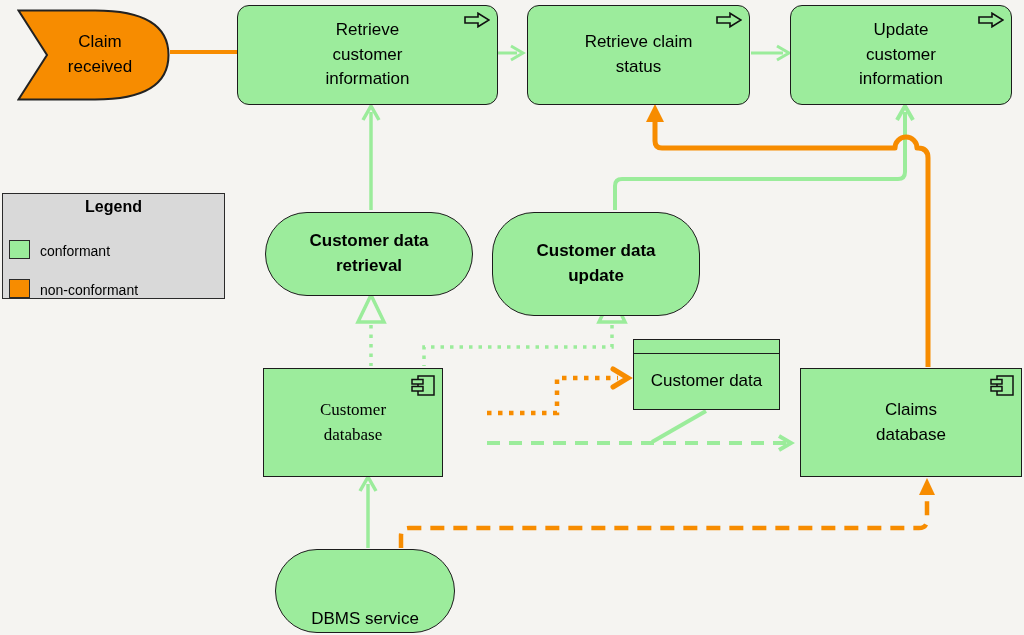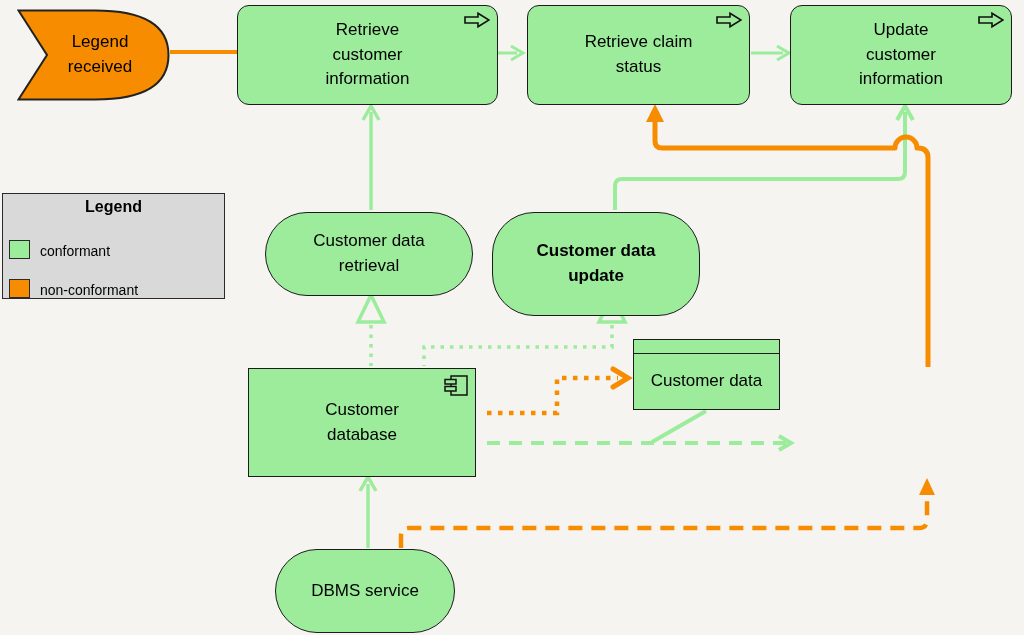--- a/index.html
+++ b/index.html
@@ -133,21 +133,21 @@
       <path class="ol" stroke-width="4" d="M170,52 L241,52"></path>
       <polygon class="of" points="238,44 253,52 238,60"></polygon>
     </g>
   </svg>
 
   <div id="event-claim">
     <svg width="153" height="92" viewBox="0 0 153 92">
       <path d="M1.5,1.5 H78 Q151.5,1.5 151.5,46 Q151.5,90.5 78,90.5 H1.5 L30,46 Z" fill="var(--non-conformant)" stroke="#222" stroke-width="2"></path>
     </svg>
     <div class="evt-label">
-      <span class="label w90">Legend received</span>
+      <span class="label w90">Claim received</span>
     </div>
   </div>
 
   <div class="node process" style="left:237px;top:5px;width:261px;height:100px;">
     <svg class="corner-icon" width="26" height="16" viewBox="0 0 26 16">
       <path d="M1,5 H14 V1.2 L25,8 L14,14.8 V11 H1 Z" fill="none" stroke="#111" stroke-width="1.6"></path>
     </svg>
     <span class="label w120">Retrieve customer information</span>
   </div>
 
@@ -158,46 +158,54 @@
     <span class="label w150">Retrieve claim status</span>
   </div>
 
   <div class="node process" style="left:790px;top:5px;width:222px;height:100px;">
     <svg class="corner-icon" width="26" height="16" viewBox="0 0 26 16">
       <path d="M1,5 H14 V1.2 L25,8 L14,14.8 V11 H1 Z" fill="none" stroke="#111" stroke-width="1.6"></path>
     </svg>
     <span class="label w120">Update customer information</span>
   </div>
 
-  <div class="node pill" style="left:265px;top:212px;width:208px;height:84px;">
+  <div class="node pill" style="left:265px;top:212px;width:208px;height:84px;font-weight:bold;">
     <span class="label w150">Customer data retrieval</span>
   </div>
 
   <div class="node pill" style="left:492px;top:212px;width:208px;height:104px;font-weight:bold;">
     <span class="label w150">Customer data update</span>
   </div>
 
   <div class="node dataobj" style="left:633px;top:339px;width:147px;height:71px;">
     <div class="band"></div>
     <div class="body">
       <span class="label w110">Customer data</span>
     </div>
   </div>
 
-  <div class="node" style="left:248px;top:368px;width:228px;height:109px;">
+  <div class="node" style="left:263px;top:368px;width:180px;height:109px;font-family:Liberation Serif, serif;">
     <svg class="corner-icon" width="24" height="21" viewBox="0 0 24 21">
       <rect x="7" y="1" width="16" height="19" fill="none" stroke="#111" stroke-width="1.5"></rect>
       <rect x="1" y="4.5" width="11" height="4.5" fill="var(--node-fill)" stroke="#111" stroke-width="1.5"></rect>
       <rect x="1" y="11.5" width="11" height="4.5" fill="var(--node-fill)" stroke="#111" stroke-width="1.5"></rect>
     </svg>
     <span class="label w110">Customer database</span>
   </div>
 
-
-  <div class="node pill" style="left:275px;top:549px;width:180px;height:84px;">
+  <div class="node" style="left:800px;top:368px;width:222px;height:109px;">
+    <svg class="corner-icon" width="24" height="21" viewBox="0 0 24 21">
+      <rect x="7" y="1" width="16" height="19" fill="none" stroke="#111" stroke-width="1.5"></rect>
+      <rect x="1" y="4.5" width="11" height="4.5" fill="var(--node-fill)" stroke="#111" stroke-width="1.5"></rect>
+      <rect x="1" y="11.5" width="11" height="4.5" fill="var(--node-fill)" stroke="#111" stroke-width="1.5"></rect>
+    </svg>
+    <span class="label w110">Claims database</span>
+  </div>
+
+  <div class="node pill" style="left:275px;top:549px;width:180px;height:84px;align-items:flex-end;">
     <span class="label">DBMS service</span>
   </div>
 
   <div id="legend">
     <div class="lg-title">Legend</div>
     <div class="lg-row">
       <span class="swatch sw-0"></span>
       <span>conformant</span>
     </div>
     <div class="lg-row">

